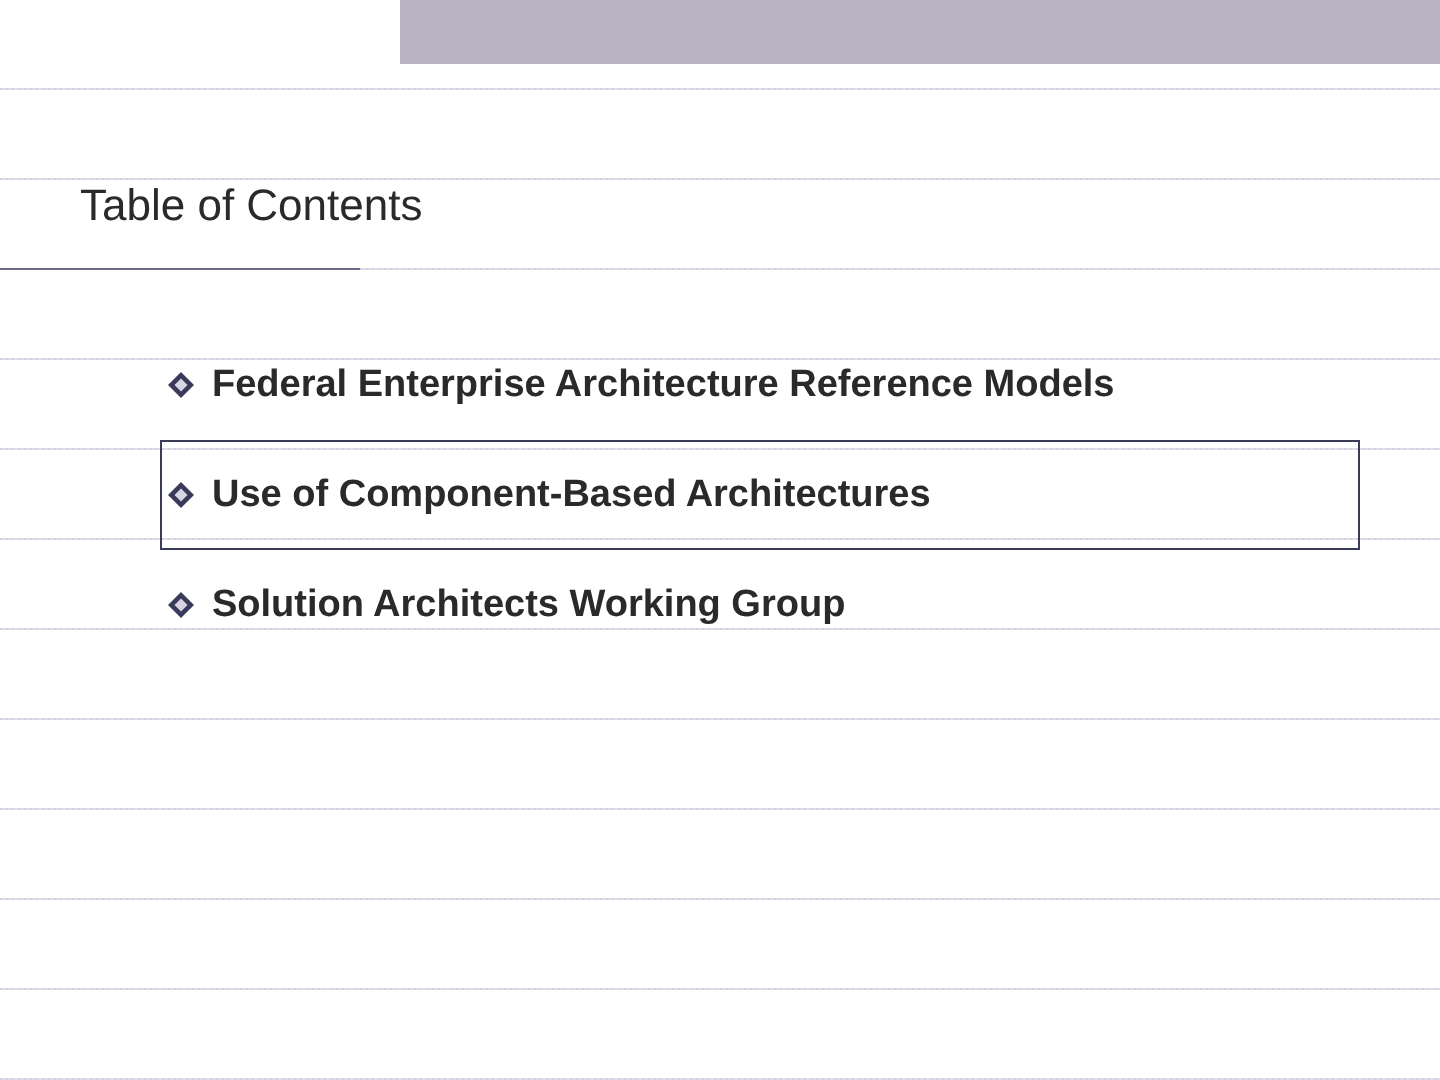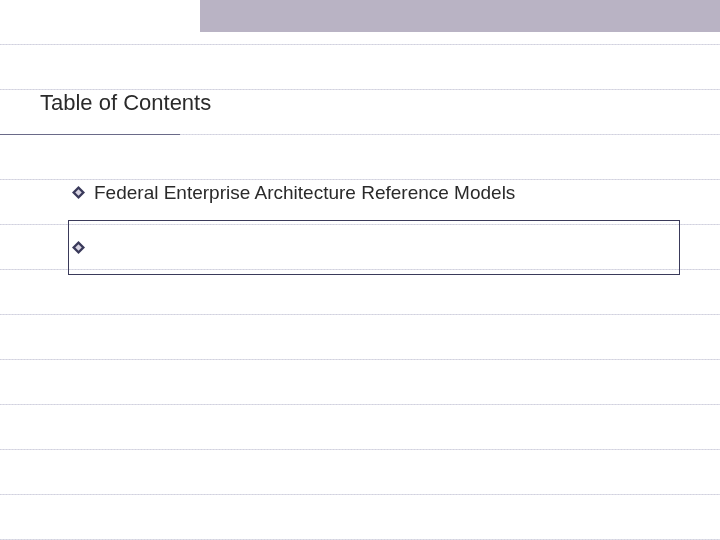--- a/index.html
+++ b/index.html
@@ -41,22 +41,23 @@
     position: absolute;
     top: 134px;
     left: 0;
     width: 180px;
     border-top: 1px solid #6a6a88;
     box-shadow: 0 1px 0 rgba(255,255,255,0.6);
   }
   .list {
     position: absolute;
     top: 165px;
-    left: 68px;
+    left: 80px;
     right: 40px;
+    font-weight: bold;
   }
   .item {
     display: flex;
     align-items: center;
     height: 55px;
     font-size: 19px;
     color: #2a2a2a;
     position: relative;
     padding-left: 26px;
   }
@@ -99,14 +100,24 @@
     </span>
     <span>Federal Enterprise Architecture Reference Models</span>
   </div>
   <div class="item highlighted">
     <span class="bullet-icon">
       <svg viewBox="0 0 12 12">
           <polygon points="6,0 12,6 6,12 0,6" fill="#3a3a5a"></polygon>
           <polygon points="6,3 9,6 6,9 3,6" fill="#d8d4e2"></polygon>
         </svg>
     </span>
+    <span>Use of Component-Based Architectures</span>
+  </div>
+  <div class="item">
+    <span class="bullet-icon">
+      <svg viewBox="0 0 12 12">
+          <polygon points="6,0 12,6 6,12 0,6" fill="#3a3a5a"></polygon>
+          <polygon points="6,3 9,6 6,9 3,6" fill="#d8d4e2"></polygon>
+        </svg>
+    </span>
+    <span>Solution Architects Working Group</span>
   </div>
 </div>
 
 </body></html>

